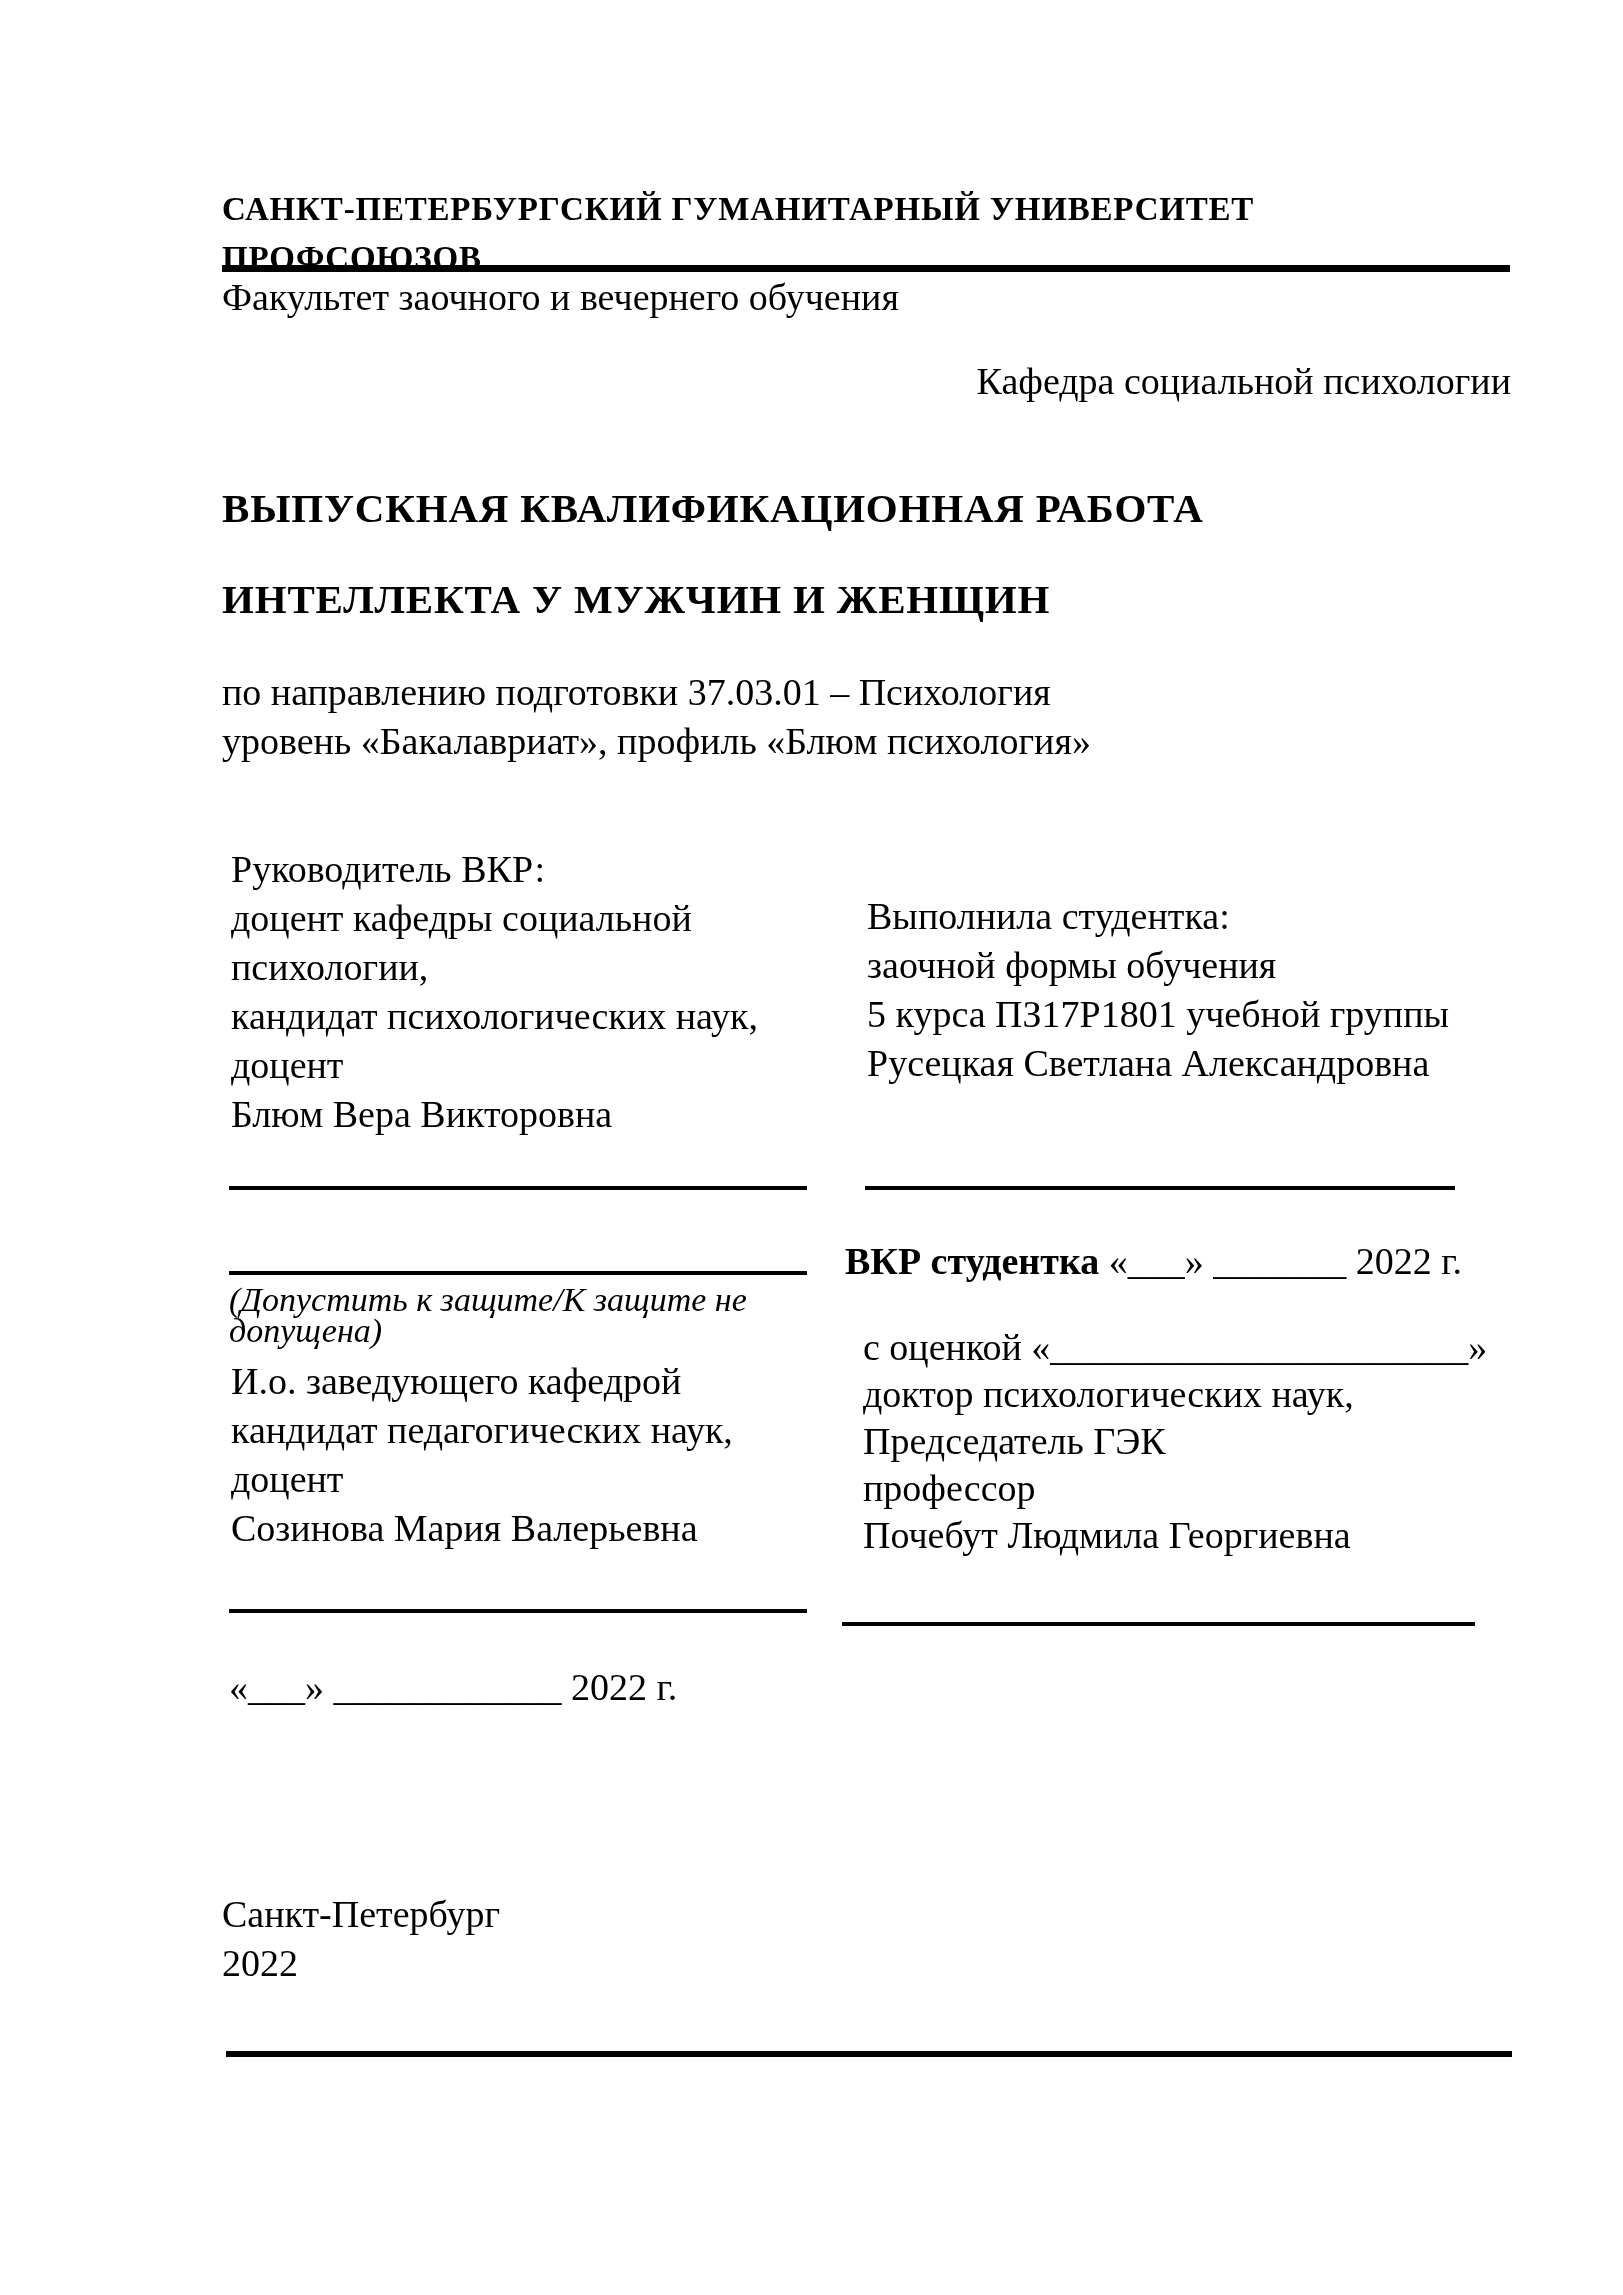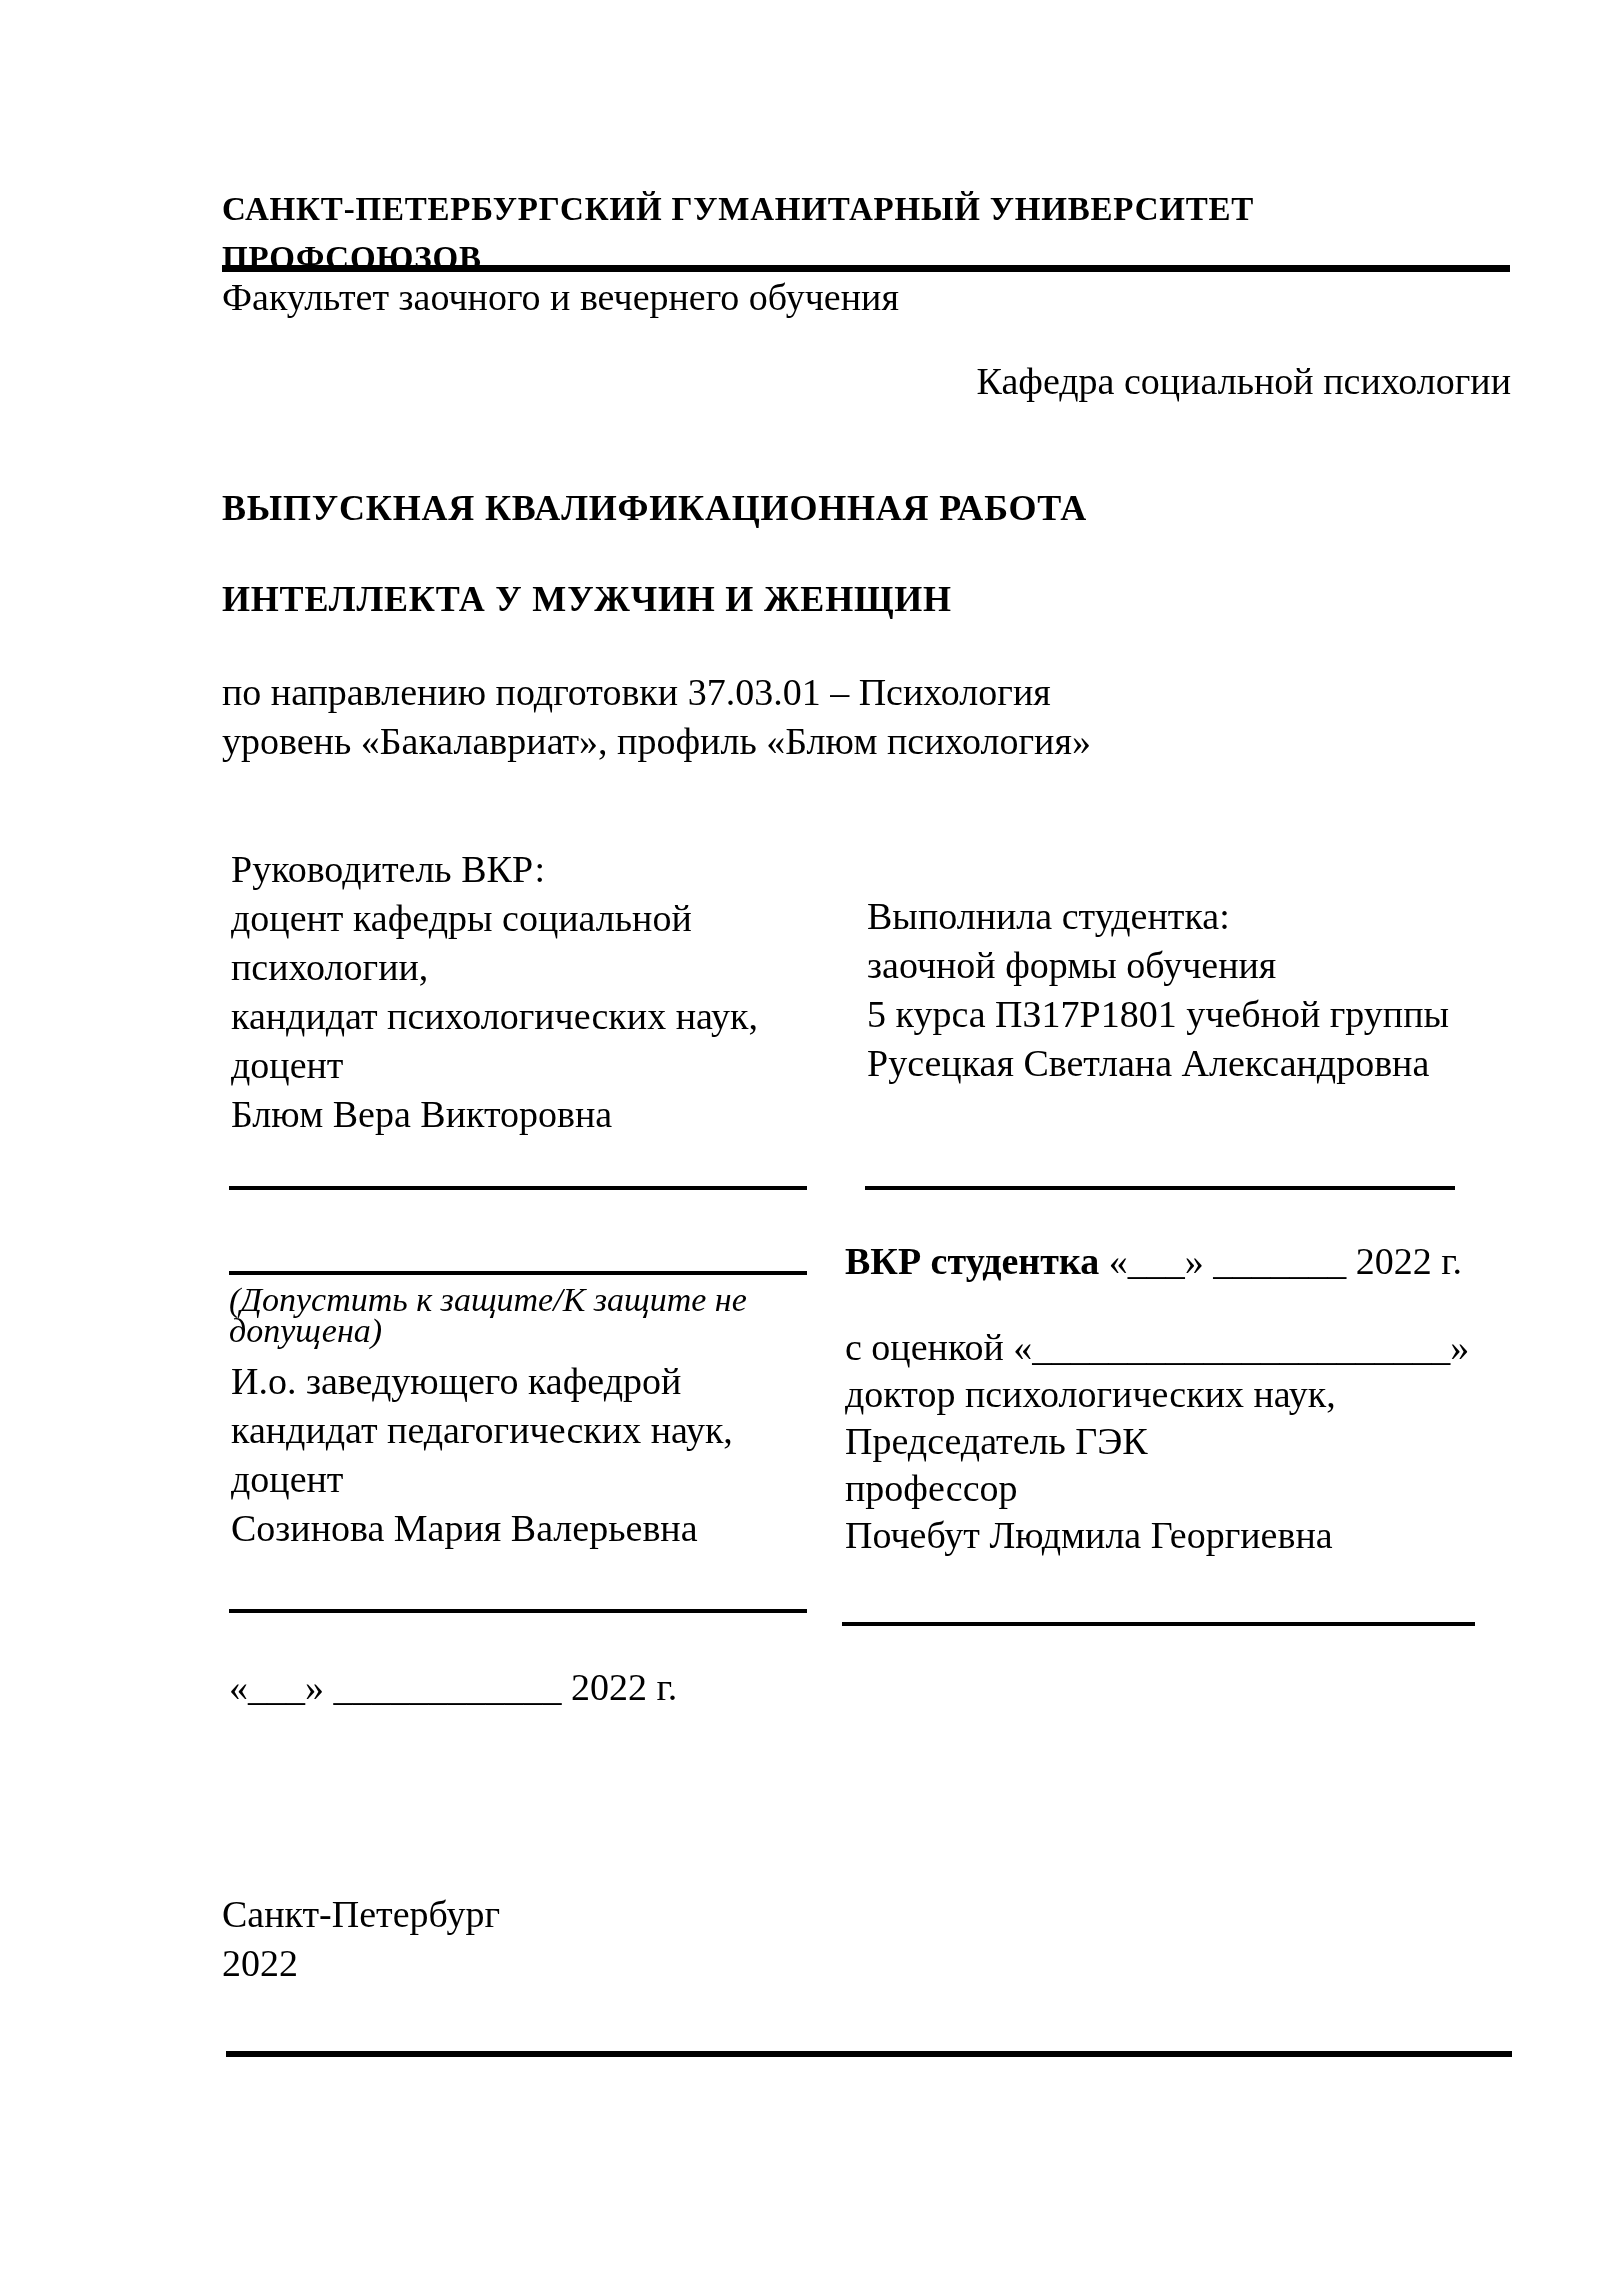--- a/index.html
+++ b/index.html
@@ -12,26 +12,26 @@
     font-family: "Liberation Serif", "DejaVu Serif", serif;
     font-size: 38px;
     line-height: 49px;
     overflow: hidden;
   }
   .abs { position: absolute; }
   .center-band { left: 222px; width: 1289px; }
   .right-band { left: 222px; width: 1289px; text-align: right; }
   .bold { font-weight: bold; }
   .uni { font-size: 33px; letter-spacing: 0.8px; }
-  .big-title { font-size: 36px; letter-spacing: 0.8px; }
+  .big-title { font-size: 41px; letter-spacing: 0.8px; }
   .rule { background: #000000; }
   .sigline { background: #000000; height: 3.9px; }
   .note-italic { font-style: italic; font-size: 34px; line-height: 31px; }
   .colblock div { white-space: nowrap; }
-  .lh60 { line-height: 47px; }
+  .lh60 { line-height: 47px; margin-left: 18px; }
 </style>
 </head>
 <body>
 
 <div class="page">
 
   <div class="abs center-band bold uni" style="top:185px;">САНКТ-ПЕТЕРБУРГСКИЙ ГУМАНИТАРНЫЙ УНИВЕРСИТЕТ ПРОФСОЮЗОВ</div>
 
   <div class="abs rule" style="left:222px; top:265px; width:1288px; height:7px;"></div>
 

